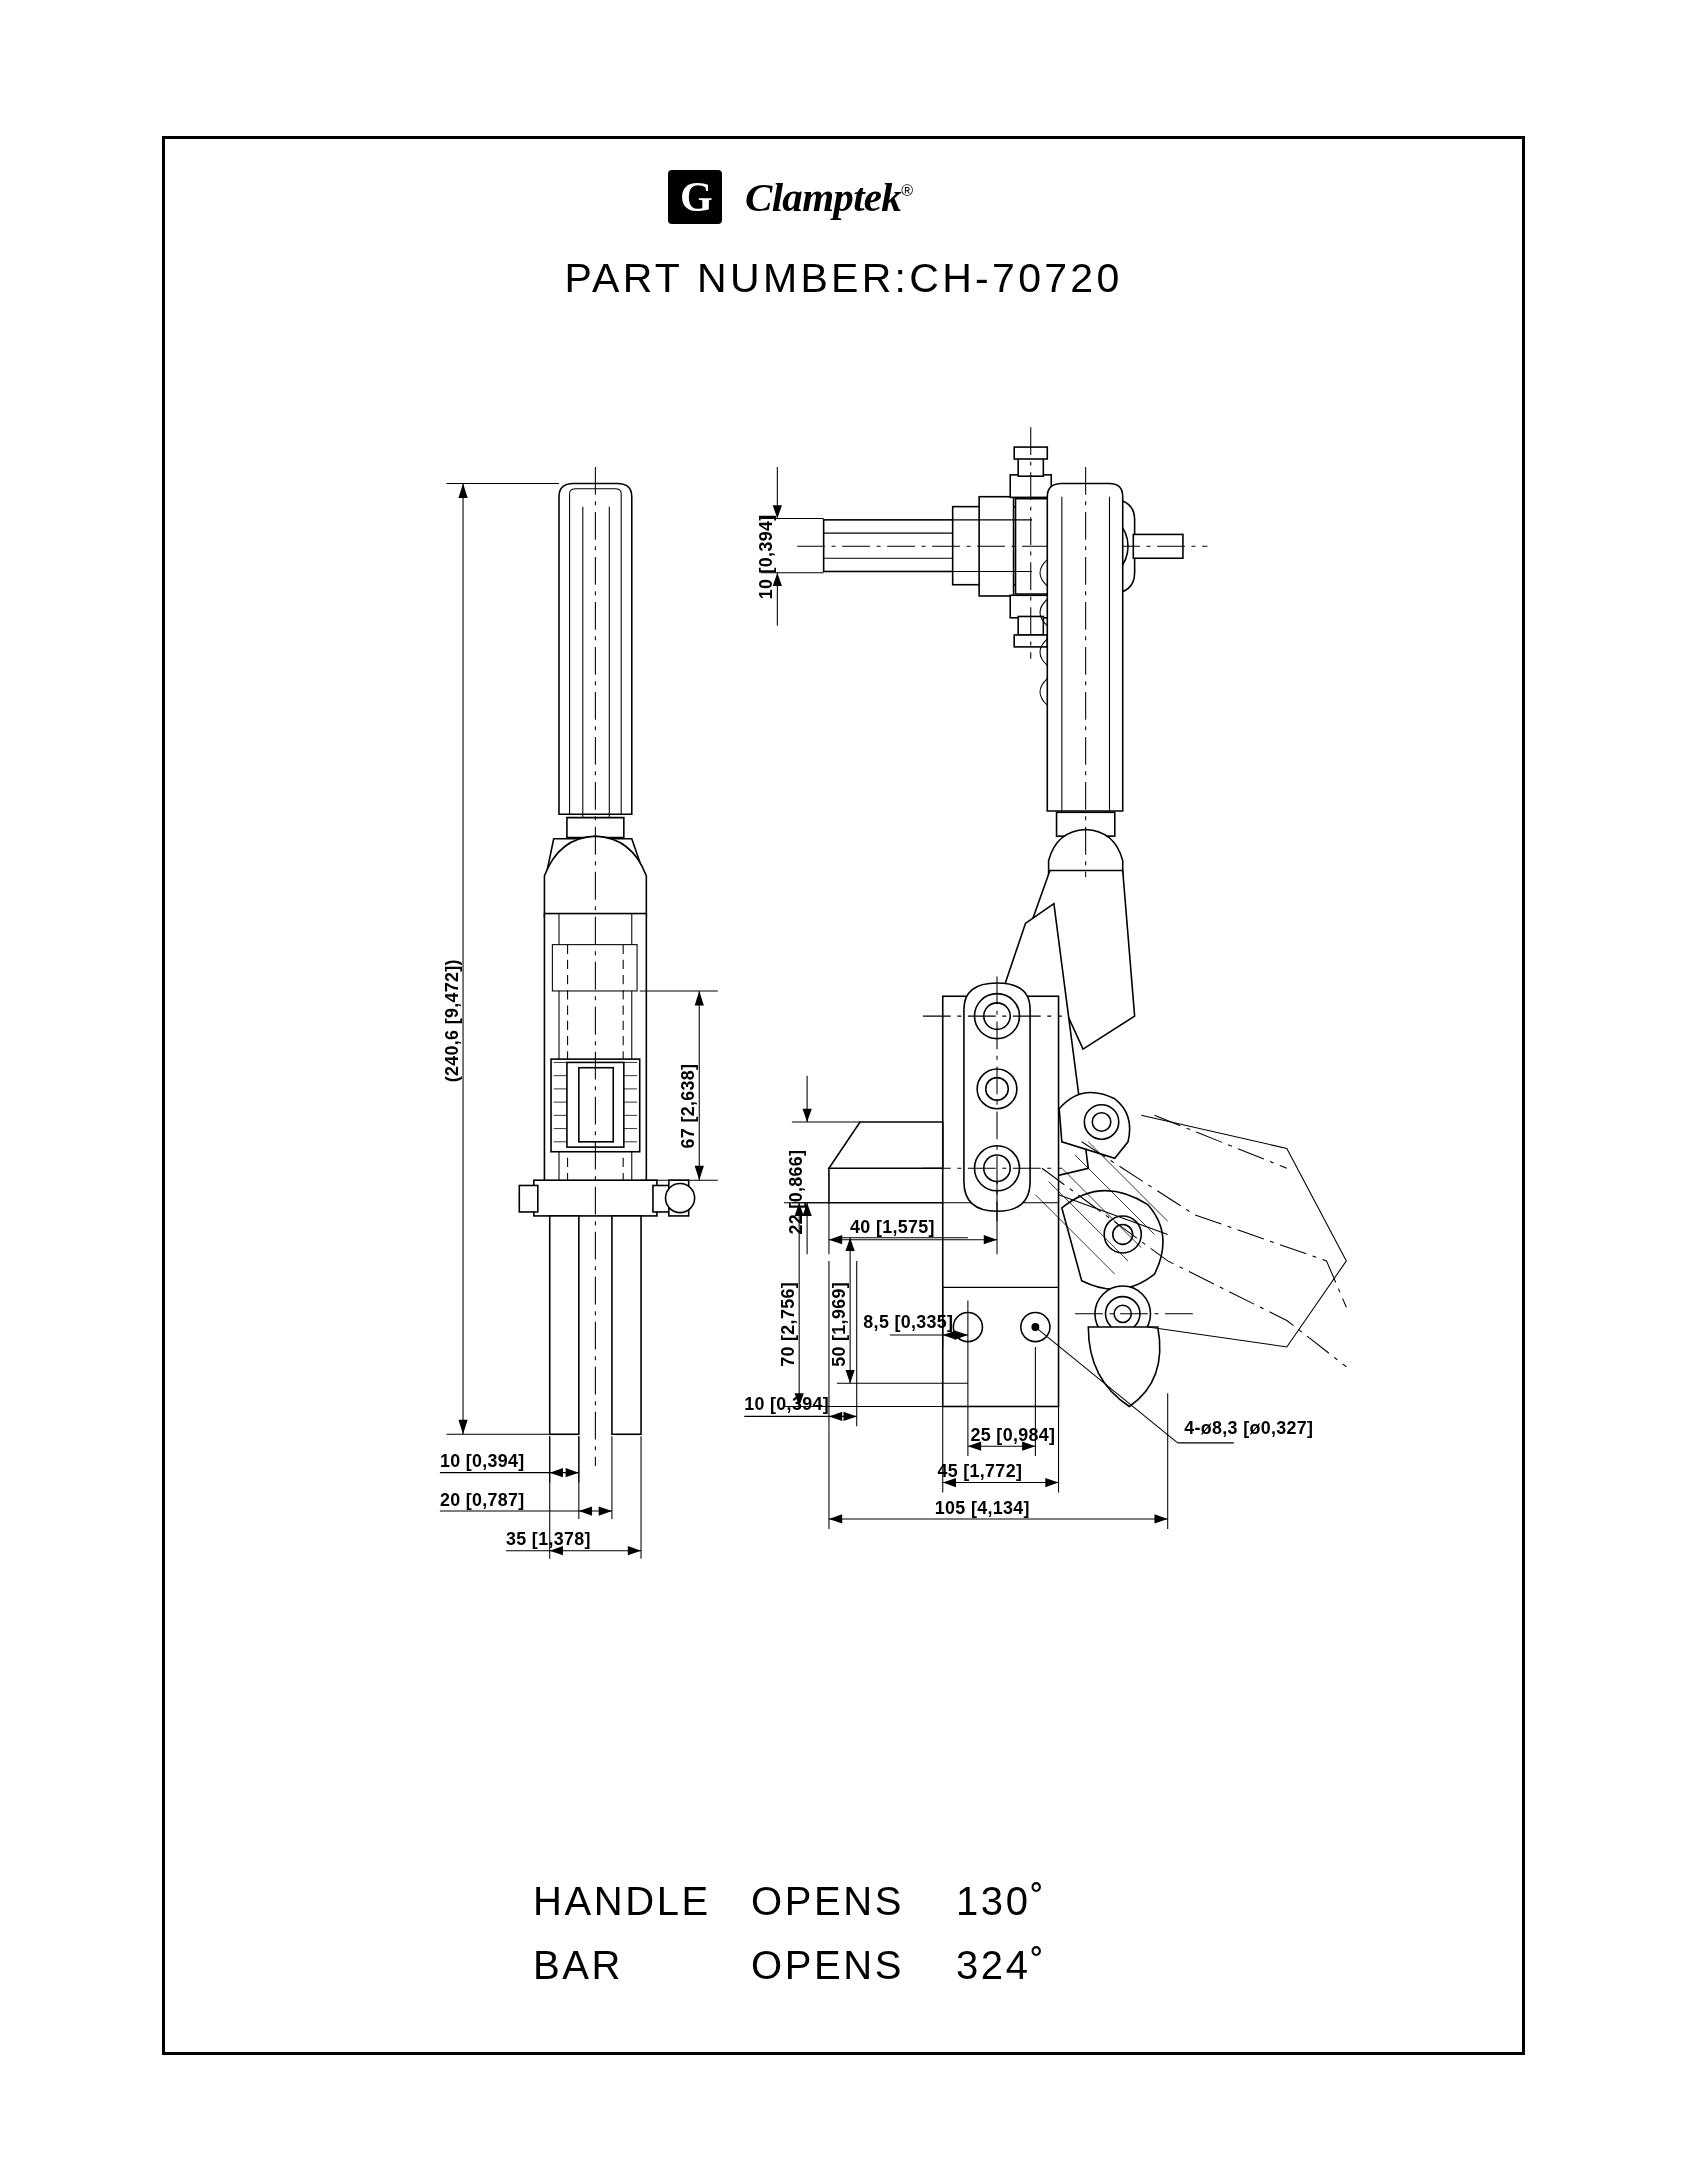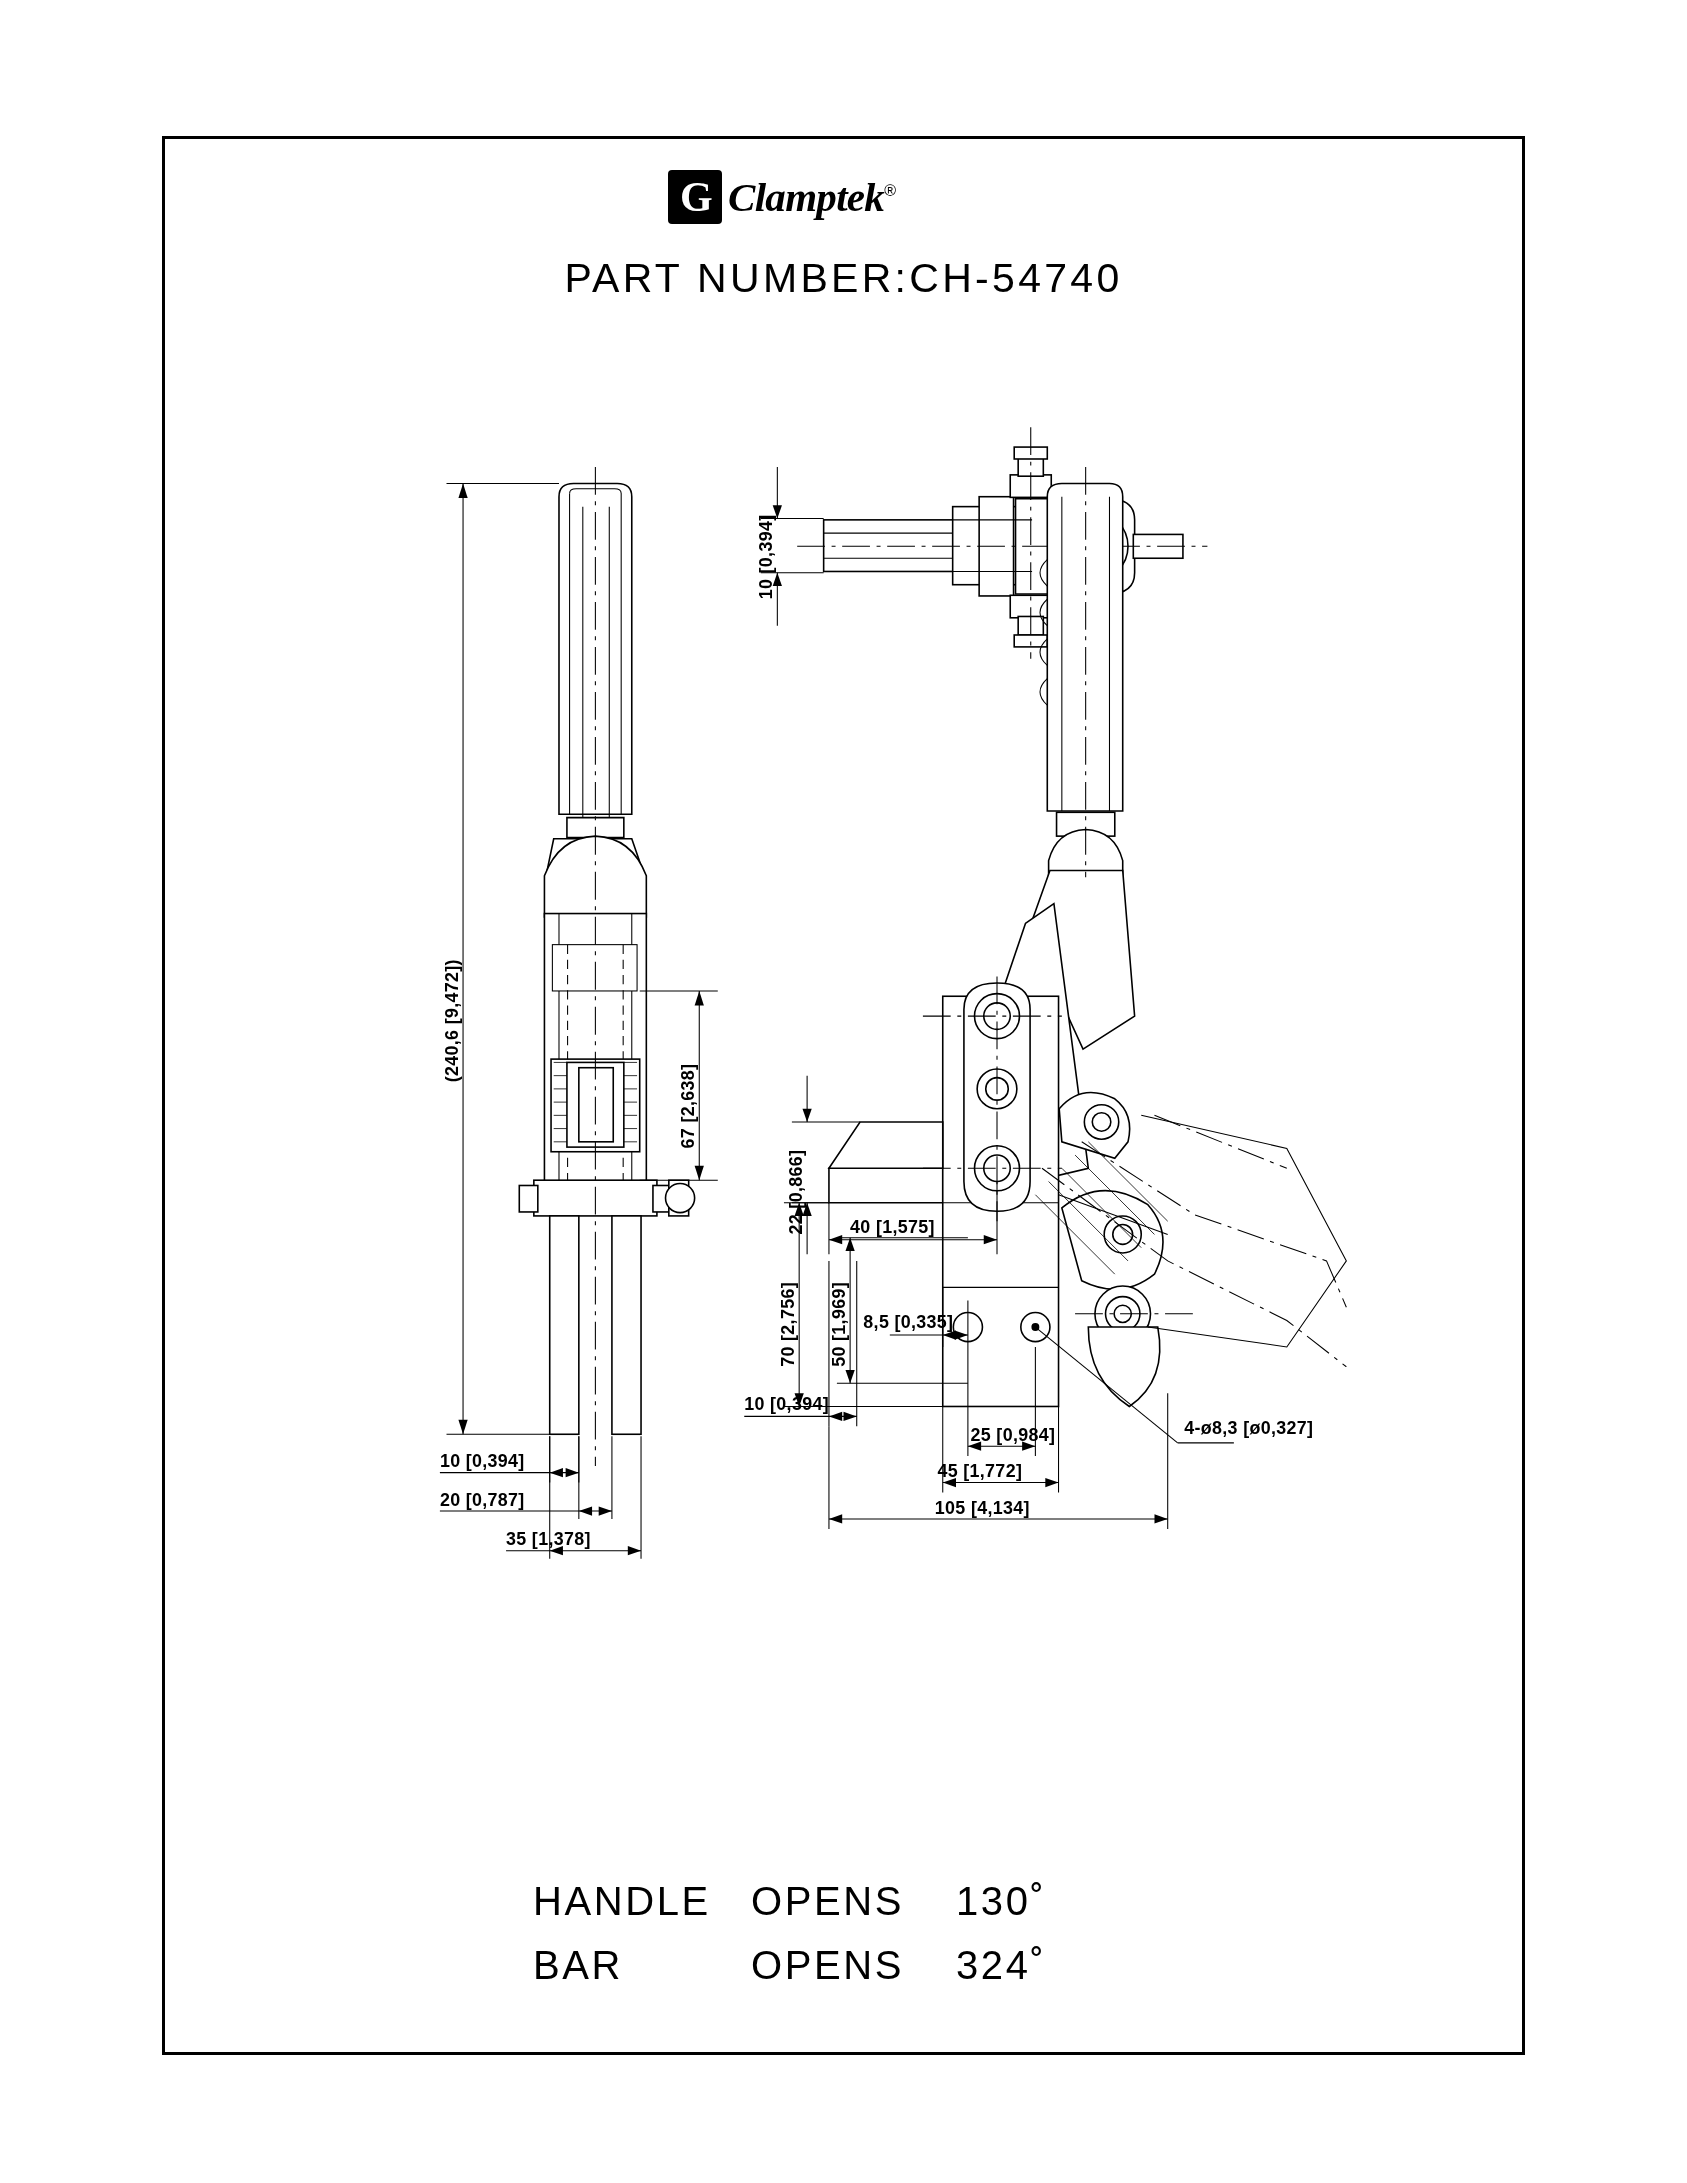--- a/index.html
+++ b/index.html
@@ -48,21 +48,21 @@
     color: #ffffff;
     font-family: "Liberation Serif", serif;
     font-weight: bold;
     font-size: 42px;
     line-height: 54px;
     text-align: center;
     border-radius: 4px;
     letter-spacing: -2.6px;
   }
   .logo-text {
-    margin-left: 6px;
+    margin-left: 23px;
     font-family: "Liberation Serif", serif;
     font-style: italic;
     font-weight: bold;
     font-size: 41px;
     letter-spacing: -0.7px;
   }
   .logo-reg {
     font-family: "Liberation Sans", sans-serif;
     font-style: normal;
     font-size: 16px;
@@ -129,21 +129,21 @@
 <div class="sheet">
 
   <div class="frame"></div>
 
   <div class="logo">
     <div class="logo-mark">G</div>
     <div class="logo-text"><span>Clamptek</span><span class="logo-reg">®</span></div>
   </div>
 
   <div class="part-number">
-    <span class="pn-label">PART NUMBER:</span><span>CH-54740</span>
+    <span class="pn-label">PART NUMBER:</span><span>CH-70720</span>
   </div>
 
   <svg class="draw" viewBox="0 0 2060 2900">
 
     <g>
 
       <rect class="fillw" x="1000" y="580" width="300" height="78"></rect>
       <line class="ln-t" x1="1000" y1="600" x2="1300" y2="600"></line>
       <line class="ln-t" x1="1000" y1="638" x2="1300" y2="638"></line>
 

